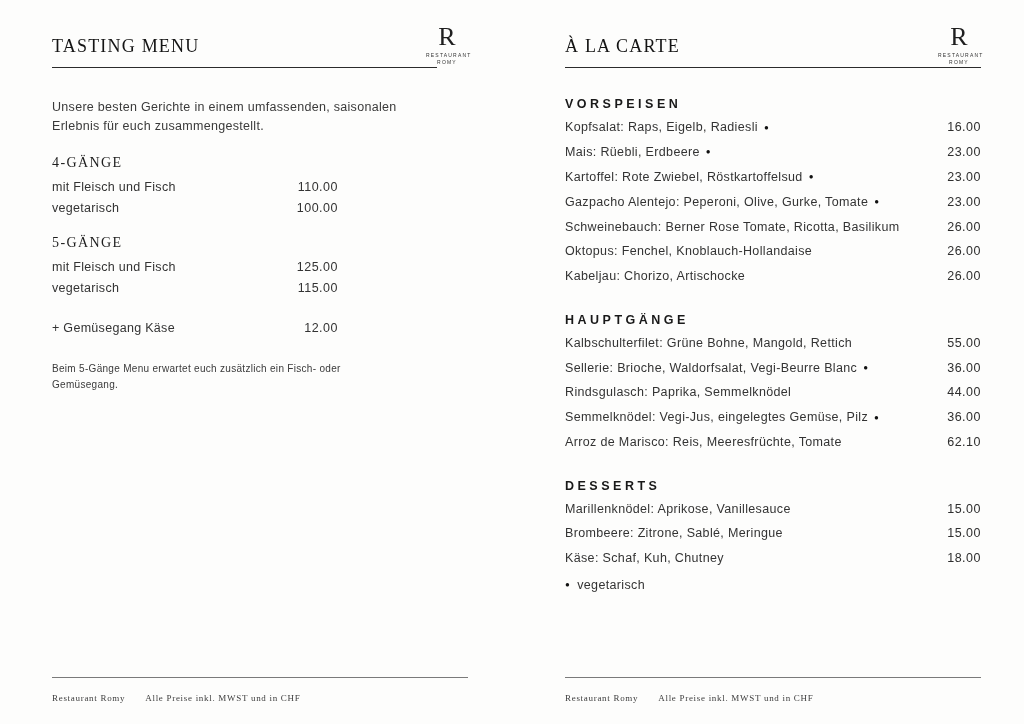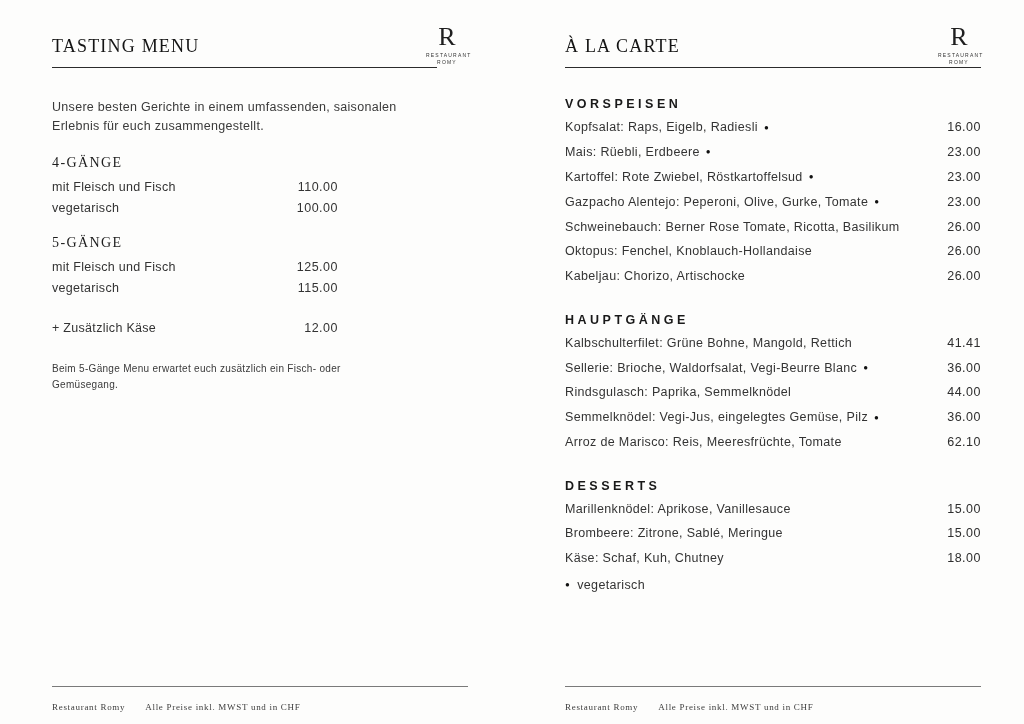--- a/index.html
+++ b/index.html
@@ -61,21 +61,21 @@
     display:flex; align-items:baseline;
     font-size:12.5px; line-height:1.15; letter-spacing:.35px; color:#333;
     margin-bottom:10.5px;
   }
   .item-price { margin-left:auto; letter-spacing:.5px; color:#2e2e2e; }
   .veg-dot { font-size:8px; margin-left:6px; color:#111; align-self:center; }
   .legend { margin-top:12px; display:flex; align-items:center; font-size:12.5px; letter-spacing:.35px; color:#333; }
   .legend .veg-dot { margin-left:0; margin-right:7px; }
 
   
-  .footer { position:absolute; left:52px; right:44px; bottom:12px; }
+  .footer { position:absolute; left:52px; right:44px; bottom:21px; }
   .page-right .footer { left:53px; right:43px; }
   .footer-rule { height:1px; background:#7a7a7a; }
   .footer-text {
     margin-top:15px; display:flex; gap:20px;
     font-family:"Liberation Serif", serif;
     font-size:9px; letter-spacing:.7px; color:#3d3d3d;
   }
 </style>
 </head>
 <body>
@@ -124,21 +124,21 @@
 
             <div class="price-row">
               <span class="row-label">vegetarisch</span>
               <span class="row-price">115.00</span>
             </div>
           </div>
       </div>
 
       <div class="extra-row-wrap">
         <div class="price-row">
-          <span class="row-label">+ Zusätzlich Käse</span>
+          <span class="row-label">+ Gemüsegang Käse</span>
           <span class="row-price">12.00</span>
         </div>
       </div>
 
       <p class="note">Beim 5-Gänge Menu erwartet euch zusätzlich ein Fisch- oder Gemüsegang.</p>
     </div>
 
     <div class="footer">
       <div class="footer-rule"></div>
       <div class="footer-text">
@@ -209,21 +209,21 @@
           </div>
       </div>
 
       <div class="menu-section">
         <h2 class="section-heading">HAUPTGÄNGE</h2>
         <div>
 
             <div class="item-row">
               <span class="item-label">Kalbschulterfilet: Grüne Bohne, Mangold, Rettich</span>
 
-              <span class="item-price">41.41</span>
+              <span class="item-price">55.00</span>
             </div>
 
             <div class="item-row">
               <span class="item-label">Sellerie: Brioche, Waldorfsalat, Vegi-Beurre Blanc</span>
               <span class="veg-dot">●</span>
               <span class="item-price">36.00</span>
             </div>
 
             <div class="item-row">
               <span class="item-label">Rindsgulasch: Paprika, Semmelknödel</span>

